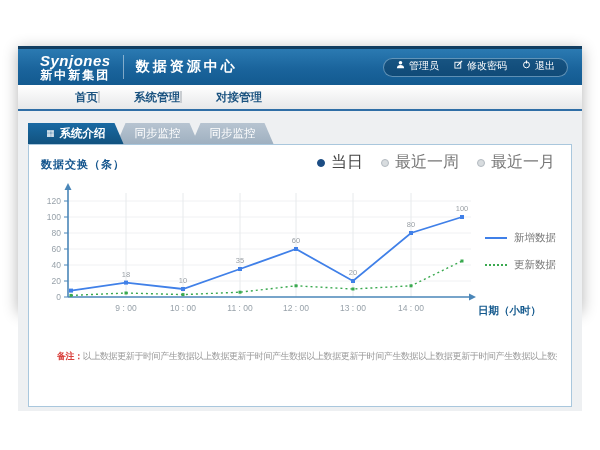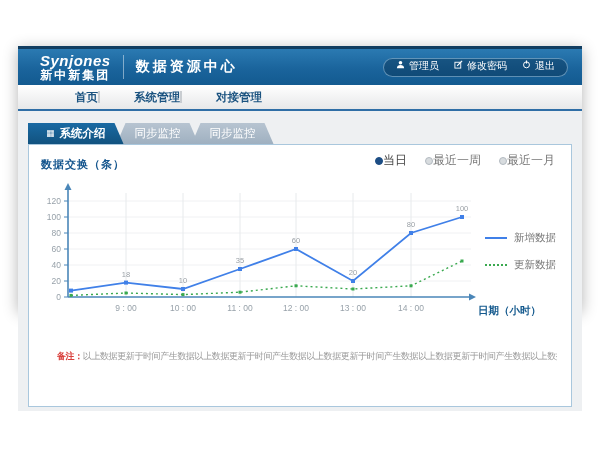--- a/index.html
+++ b/index.html
@@ -35,21 +35,21 @@
     clip-path:polygon(9px 0, calc(100% - 9px) 0, 100% 100%, 0 100%);
     margin-left:-7px; cursor:pointer; display:flex; align-items:center; gap:5px; }
   .tab.active { background:linear-gradient(180deg,#1a6aa3,#11527f); z-index:4;
     clip-path:polygon(0 0, calc(100% - 9px) 0, 100% 100%, 0 100%); margin-left:0; font-weight:bold; }
   .tab-ico { font-size:9px; line-height:1; }
 
   .panel { position:absolute; top:33px; left:10px; right:10px; height:263px;
     background:#fff; border:1px solid #a9c7dd; z-index:2; }
 
   .radios { position:absolute; top:7px; right:16px; display:flex; gap:18px; }
-  .radio { display:flex; align-items:center; gap:0; font-size:12px; color:#777; cursor:pointer; }
+  .radio { display:flex; align-items:center; gap:6px; font-size:16px; color:#777; cursor:pointer; }
   .dot { width:8px; height:8px; border-radius:50%; border:1px solid #b3bac0; background:#d8dcdf; }
   .radio.selected { color:#444; }
   .radio.selected .dot { background:#1c4d84; border-color:#1c4d84; }
 
   .ylabel { position:absolute; top:12px; left:12px; font-size:11px; font-weight:bold;
     color:#15568e; letter-spacing:1px; }
   #chart { position:absolute; top:34px; left:0; width:542px; height:150px; }
 
   .legend { position:absolute; top:86px; left:456px; }
   .lrow { display:flex; align-items:center; gap:7px; margin-bottom:13px; font-size:10.5px; color:#777;text-align:center; }

